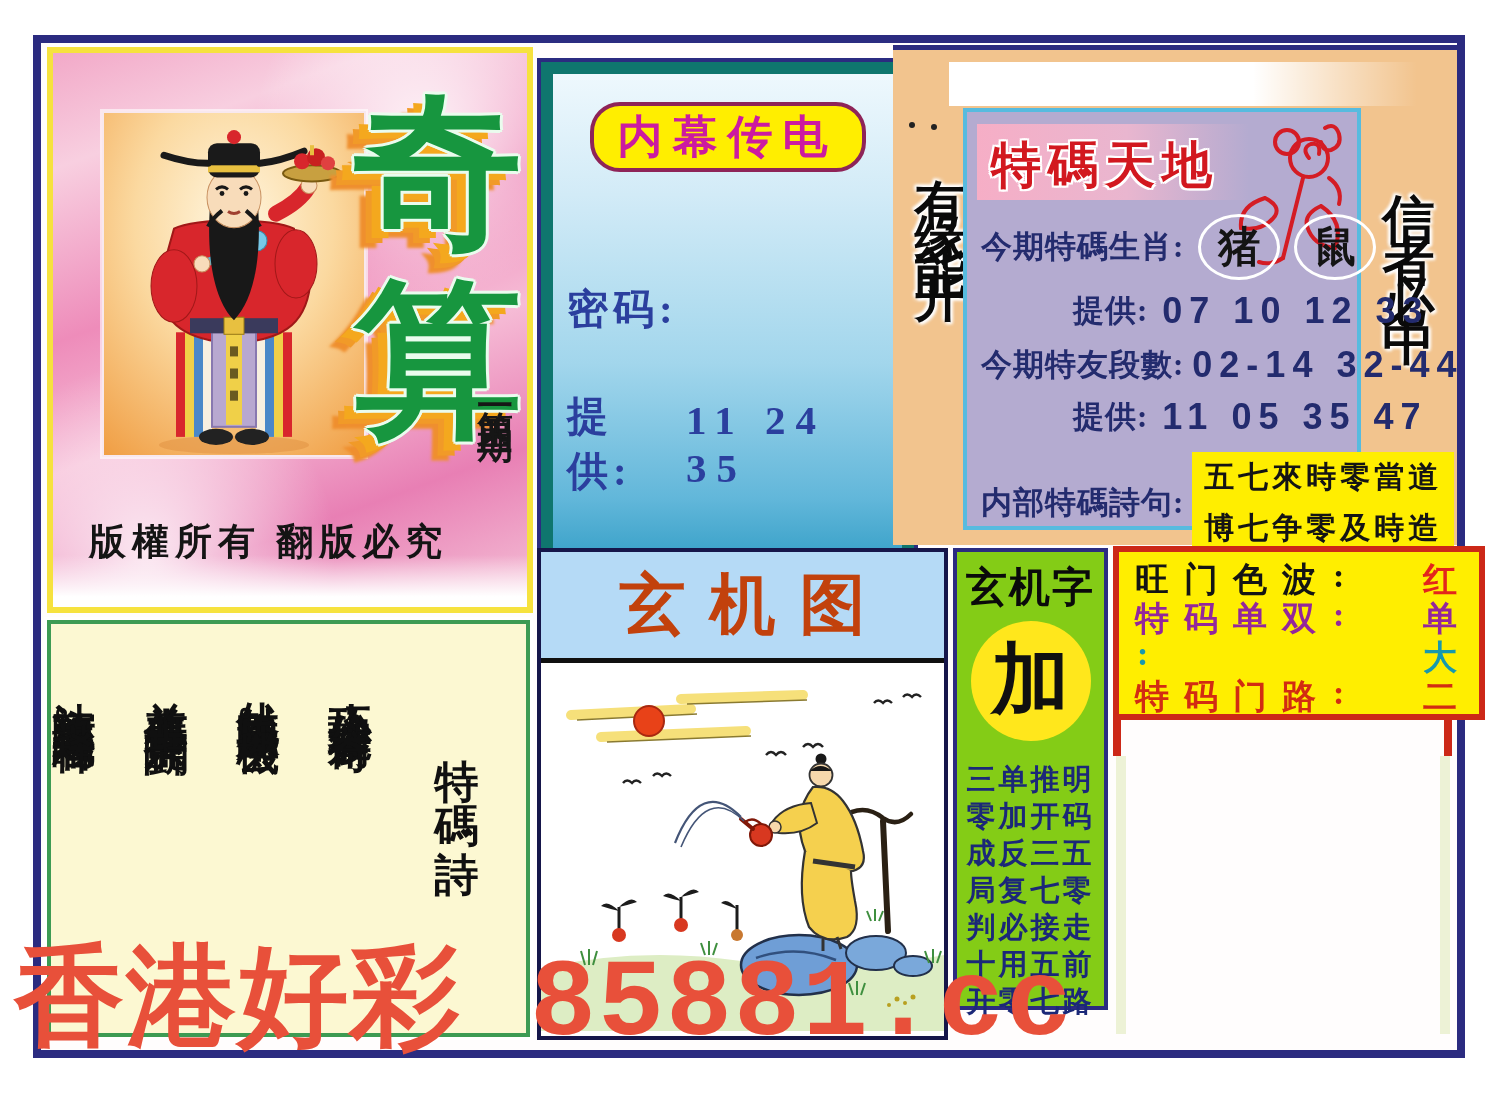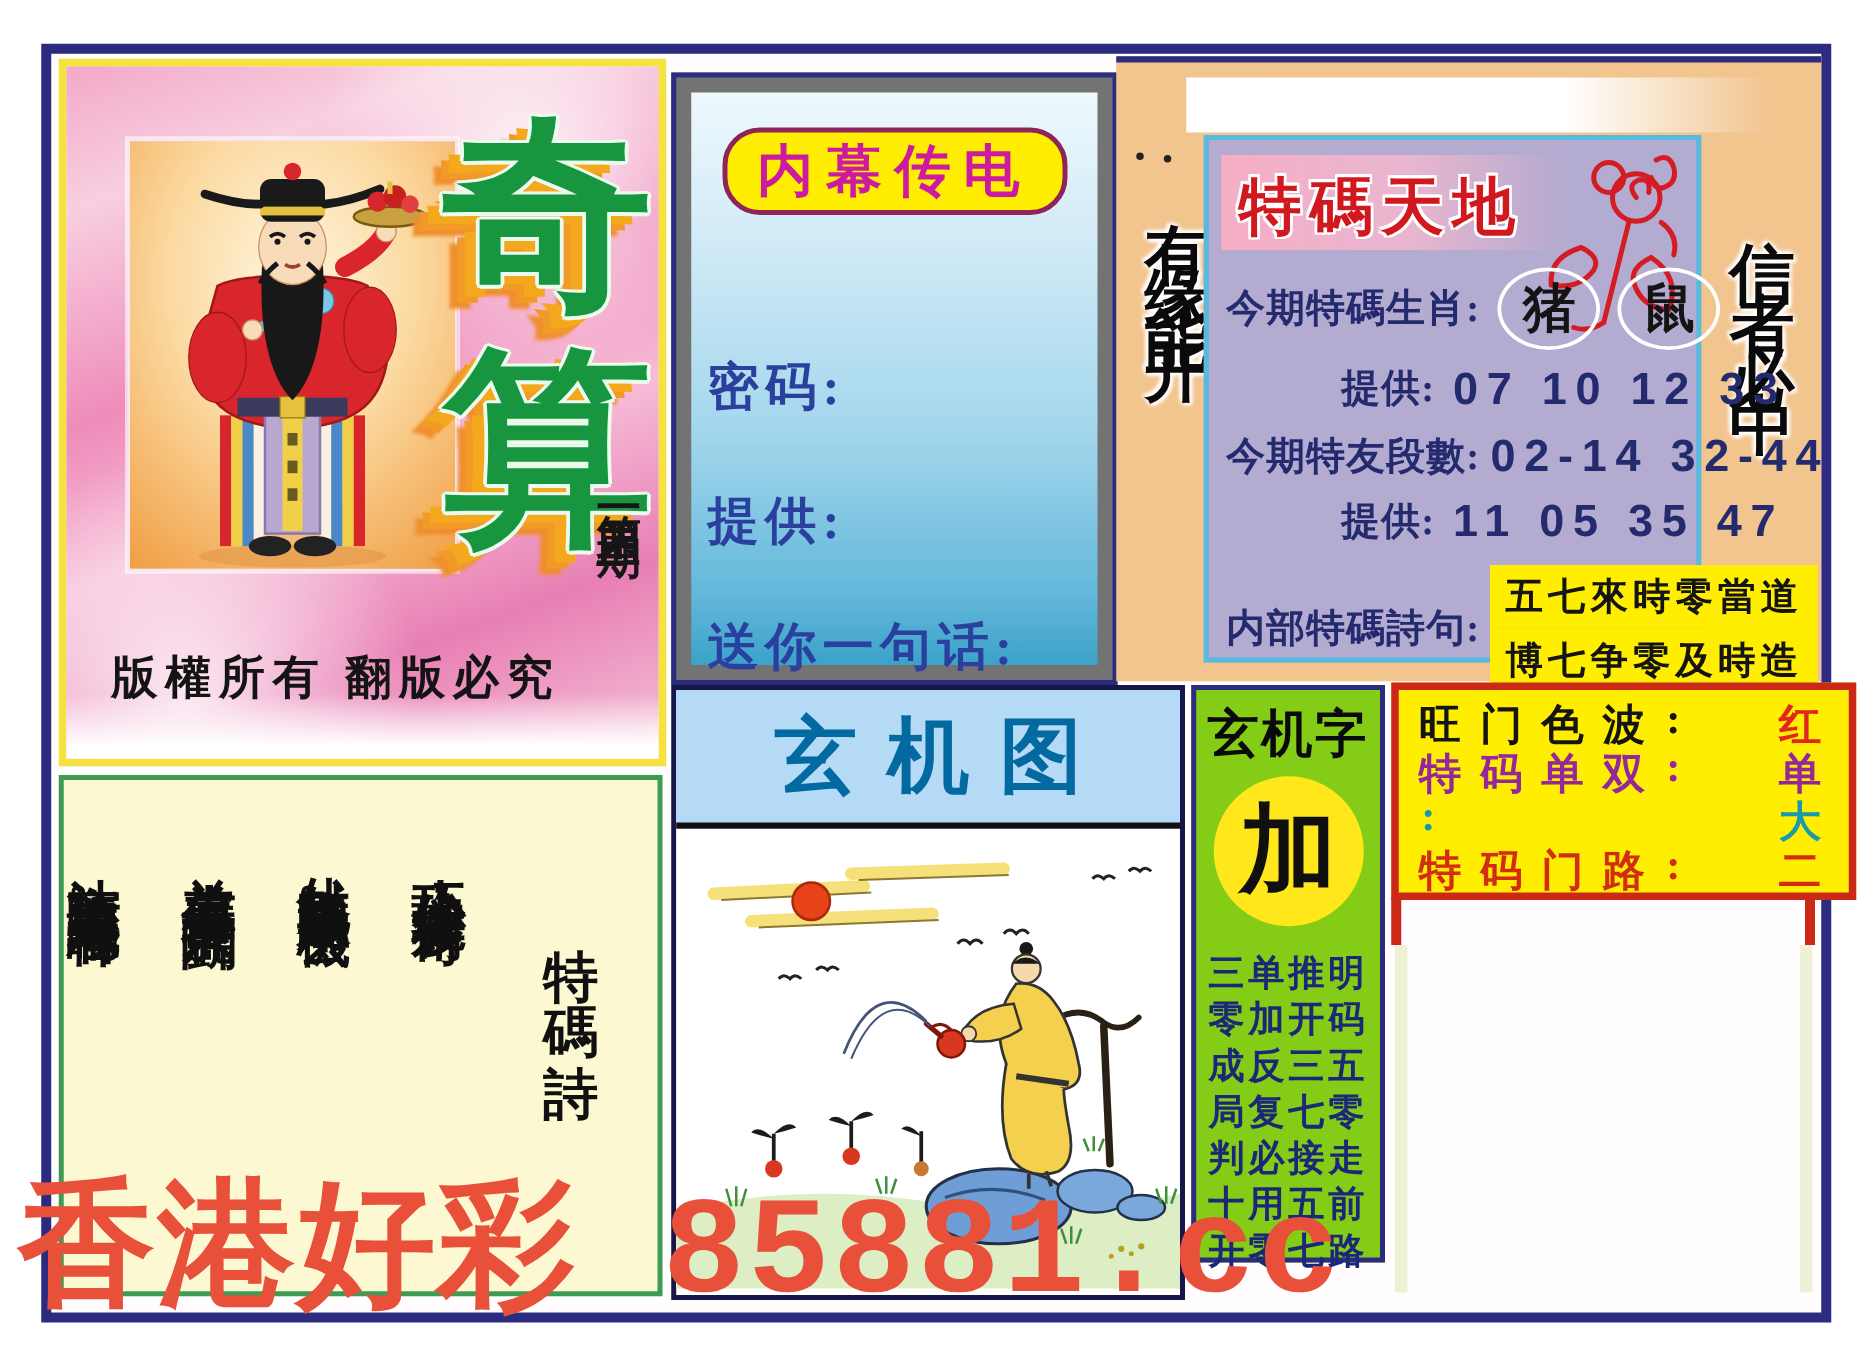--- a/index.html
+++ b/index.html
@@ -27,21 +27,21 @@
                      2px 2px 0 #eafcee,-2px -2px 0 #eafcee,2px -2px 0 #eafcee,-2px 2px 0 #eafcee,
                      -12px 9px 0 #f4a81e,-18px 14px 0 #f19a28,-24px 19px 3px #ef8f2e;}
   .cover-issue{position:absolute;right:8px;top:330px;height:220px;
          writing-mode:vertical-rl;text-orientation:upright;
          font-size:36px;font-weight:700;letter-spacing:4px;color:#161616;}
   .cover-copy{position:absolute;left:36px;bottom:40px;width:420px;z-index:2;
          font-size:37px;font-weight:700;letter-spacing:6px;color:#141414;}
 
   
   .insider{position:absolute;left:537px;top:58px;width:341px;height:474px;
-         border:4px solid #2b2b80;background:#737373;padding:4px;}
+         border:4px solid #2b2b80;background:#0f766e;padding:16px;}
   .insider-inner{position:absolute;left:12px;top:12px;right:12px;bottom:12px;
          background:linear-gradient(180deg,#eef8fd 0%,#d2ebf7 25%,#a2d6ec 60%,#62b7da 88%,#3ba2c9 100%);
          display:flex;flex-direction:column;align-items:center;}
   .insider-titlebox{margin-top:28px;width:268px;height:64px;background:#ffee00;
          border:4px solid #8e2458;border-radius:30px;text-align:center;
          font-size:45px;line-height:62px;font-weight:700;letter-spacing:10px;color:#cc1ba0;}
   .ins-row{width:92%;display:flex;align-items:center;}
   .ins-pass{margin-top:110px;}
   .ins-label{font-size:41px;color:#2b3f9e;letter-spacing:5px;font-weight:600;}
   .ins-pass-value{margin-left:14px;background:#f2a9b7;color:#23284a;
@@ -93,21 +93,21 @@
         writing-mode:vertical-rl;text-orientation:upright;
         padding-top:44px;color:#101010;font-weight:700;}
   .poem-title{font-size:44px;letter-spacing:46px;padding-top:56px;margin-left:48px;}
   .poem-line{font-size:43px;letter-spacing:5px;margin-left:34px;}
 
   
   .mpic{position:absolute;left:537px;top:548px;width:403px;height:484px;
         border:4px solid #16164a;background:#ffffff;}
   .mpic-head{height:106px;background:#b5daf6;border-bottom:5px solid #101010;
         display:flex;align-items:center;justify-content:center;
-        font-size:66px;font-weight:700;letter-spacing:24px;color:#0369a1;padding-left:24px;}
+        font-size:66px;font-weight:700;letter-spacing:24px;color:#c2410c;padding-left:24px;}
   .mpic-body{position:absolute;left:0;top:111px;right:0;bottom:0;}
 
   
   .mword{position:absolute;left:953px;top:548px;width:147px;height:454px;
         border:4px solid #2b2b80;background:#84cc16;text-align:center;}
   .mword-title{margin-top:8px;font-size:41px;font-weight:700;letter-spacing:2px;color:#0a0a0a;}
   .mword-circle{width:120px;height:120px;border-radius:50%;background:#ffe71c;
         margin:6px auto 20px;font-size:78px;font-weight:700;line-height:118px;color:#101010;}
   .mword-line{font-size:29px;font-weight:700;color:#1b2878;line-height:37px;letter-spacing:3px;}
 
@@ -215,20 +215,21 @@
   </div>
 
   <div class="insider">
     <div class="insider-inner">
       <div class="insider-titlebox">内幕传电</div>
       <div class="ins-row ins-pass">
         <span class="ins-label">密码:</span>
       </div>
       <div class="ins-row ins-provide">
         <span class="ins-label">提供:</span>
+        <span class="nums">11 24 35</span>
       </div>
       <div class="ins-row ins-msg">
         <span class="ins-label">送你一句话:</span>
       </div>
       <div class="ins-big">七色彩衣不用裁</div>
     </div>
   </div>
 
   <div class="special">
     <div class="special-strip"></div>

